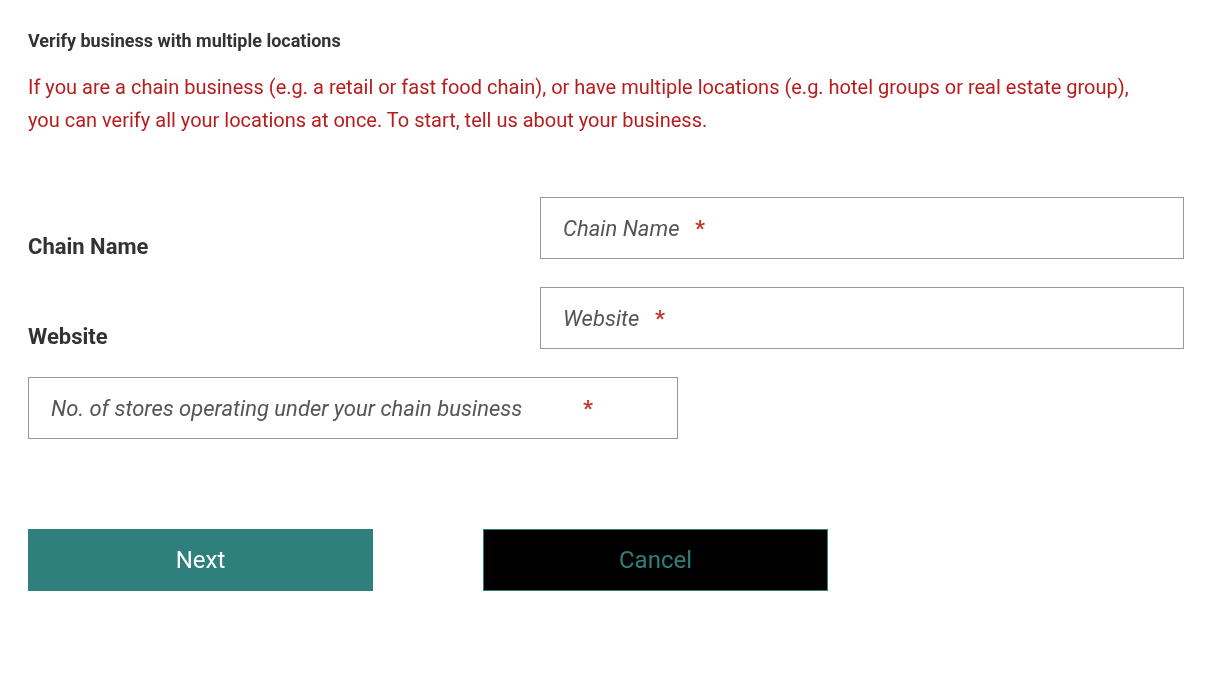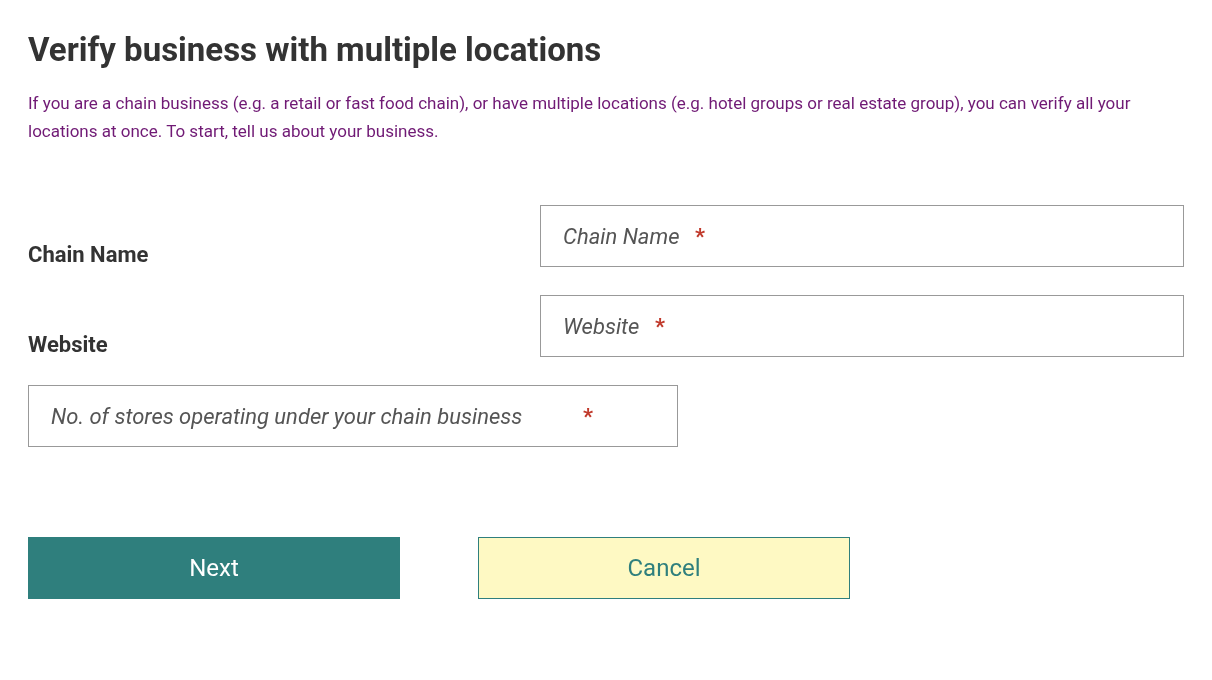--- a/index.html
+++ b/index.html
@@ -8,29 +8,29 @@
       padding: 0;
     }
     body {
       font-family: "Segoe UI", -apple-system, BlinkMacSystemFont, Roboto, "Helvetica Neue", Arial, sans-serif;
       background: #ffffff;
       padding: 30px 28px;
       width: 1212px;
       color: #333333;
     }
     .heading {
-      font-size: 33px;
+      font-size: 18px;
       font-weight: 700;
       color: #333333;
       margin-bottom: 20px;
     }
     .description {
-      font-size: 17px;
+      font-size: 20px;
       line-height: 1.65;
-      color: #701a75;
+      color: #b91c1c;
       margin-bottom: 60px;
       max-width: 1110px;
     }
     .form-row {
       display: flex;
       align-items: flex-end;
       margin-bottom: 28px;
     }
     .form-label {
       width: 512px;
@@ -68,38 +68,39 @@
       top: 50%;
       transform: translateY(-50%);
       pointer-events: none;
     }
     .button-row {
       display: flex;
       gap: 78px;
       margin-top: 90px;
     }
     .btn {
-      width: 372px;
+      width: 345px;
       height: 62px;
       font-size: 24px;
       font-family: inherit;
       cursor: pointer;
       border: none;
       display: flex;
       align-items: center;
       justify-content: center;
     }
     .btn-primary {
       background: #2f7f7d;
       color: #ffffff;
     }
     .btn-secondary {
-      background: #fef9c3;
+      background: #000000;
       color: #2f7f7d;
       border: 1px solid #2f7f7d;
+      margin-left: 32px;
     }
   </style>
 </head>
 <body>
 
 <h1 class="heading">Verify business with multiple locations</h1>
 
 <p class="description">If you are a chain business (e.g. a retail or fast food chain), or have multiple locations (e.g. hotel groups or real estate group), you can verify all your locations at once. To start, tell us about your business.</p>
 
 <div class="form-row">

